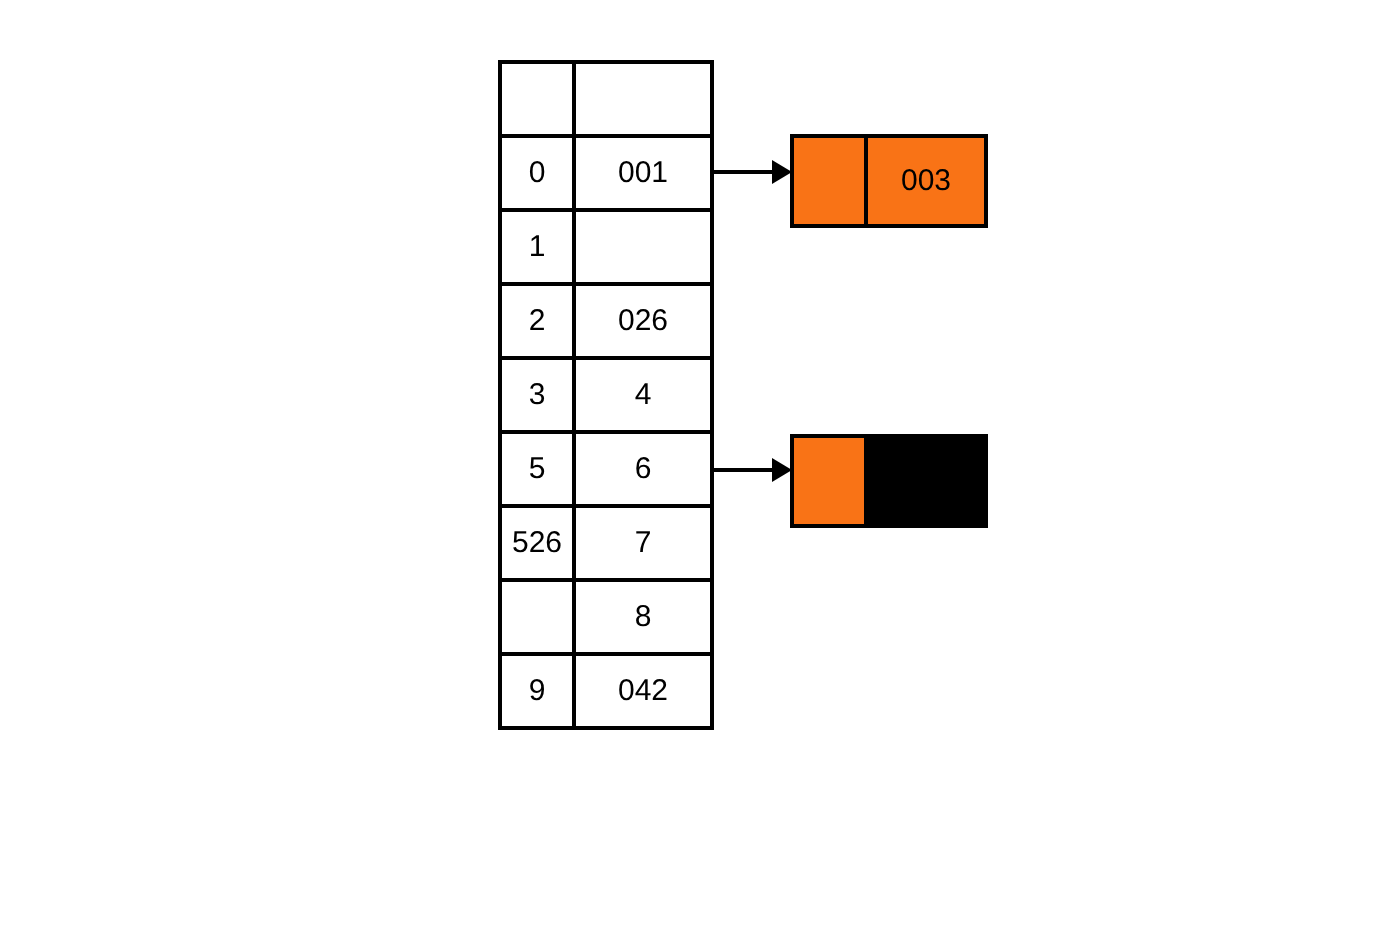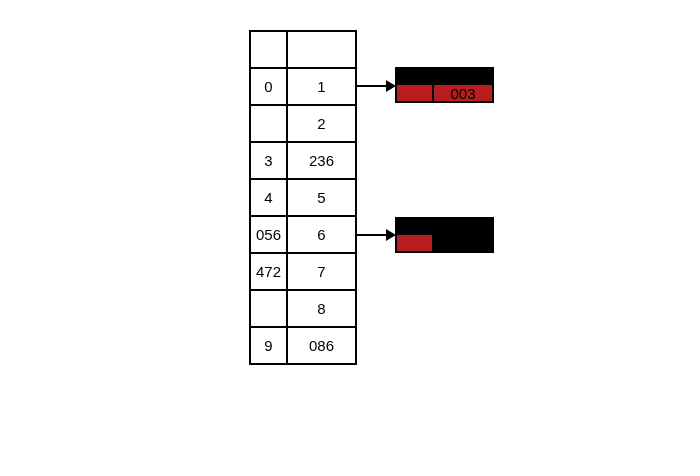--- a/index.html
+++ b/index.html
@@ -35,26 +35,25 @@
   
   .node {
     position: absolute;
     display: grid;
     grid-template-columns: 35px 58px;
     gap: 2px;
     padding: 2px;
     background: #000000;
   }
   .node .cell {
-    background: #b91c1c;
-    height: 16px;
+    background: #f97316;
+    height: 43px;
     display: flex;
     align-items: center;
     justify-content: center;
-    margin-top: 16px;
   }
   .node-0 { left: 395px; top: 67px; }
   .node-1 { left: 395px; top: 217px; }
   
   .arrow-line {
     position: absolute;
     height: 2px;
     width: 32px;
     background: #000000;
     left: 355px;
@@ -76,44 +75,44 @@
 </head>
 <body>
 
 <div class="canvas">
 
   <div class="hash-table">
     <div class="cell"></div>
     <div class="cell"></div>
 
     <div class="cell">0</div>
+    <div class="cell">001</div>
 
     <div class="cell">1</div>
     <div class="cell"></div>
 
     <div class="cell">2</div>
+    <div class="cell">026</div>
 
     <div class="cell">3</div>
-    <div class="cell">236</div>
 
     <div class="cell">4</div>
 
     <div class="cell">5</div>
-    <div class="cell">056</div>
 
     <div class="cell">6</div>
-    <div class="cell">472</div>
+    <div class="cell">526</div>
 
     <div class="cell">7</div>
     <div class="cell"></div>
 
     <div class="cell">8</div>
 
     <div class="cell">9</div>
-    <div class="cell">086</div>
+    <div class="cell">042</div>
   </div>
 
   <div class="arrow-0">
     <div class="arrow-line"></div>
     <div class="arrow-head"></div>
   </div>
 
   <div class="arrow-1">
     <div class="arrow-line"></div>
     <div class="arrow-head"></div>

